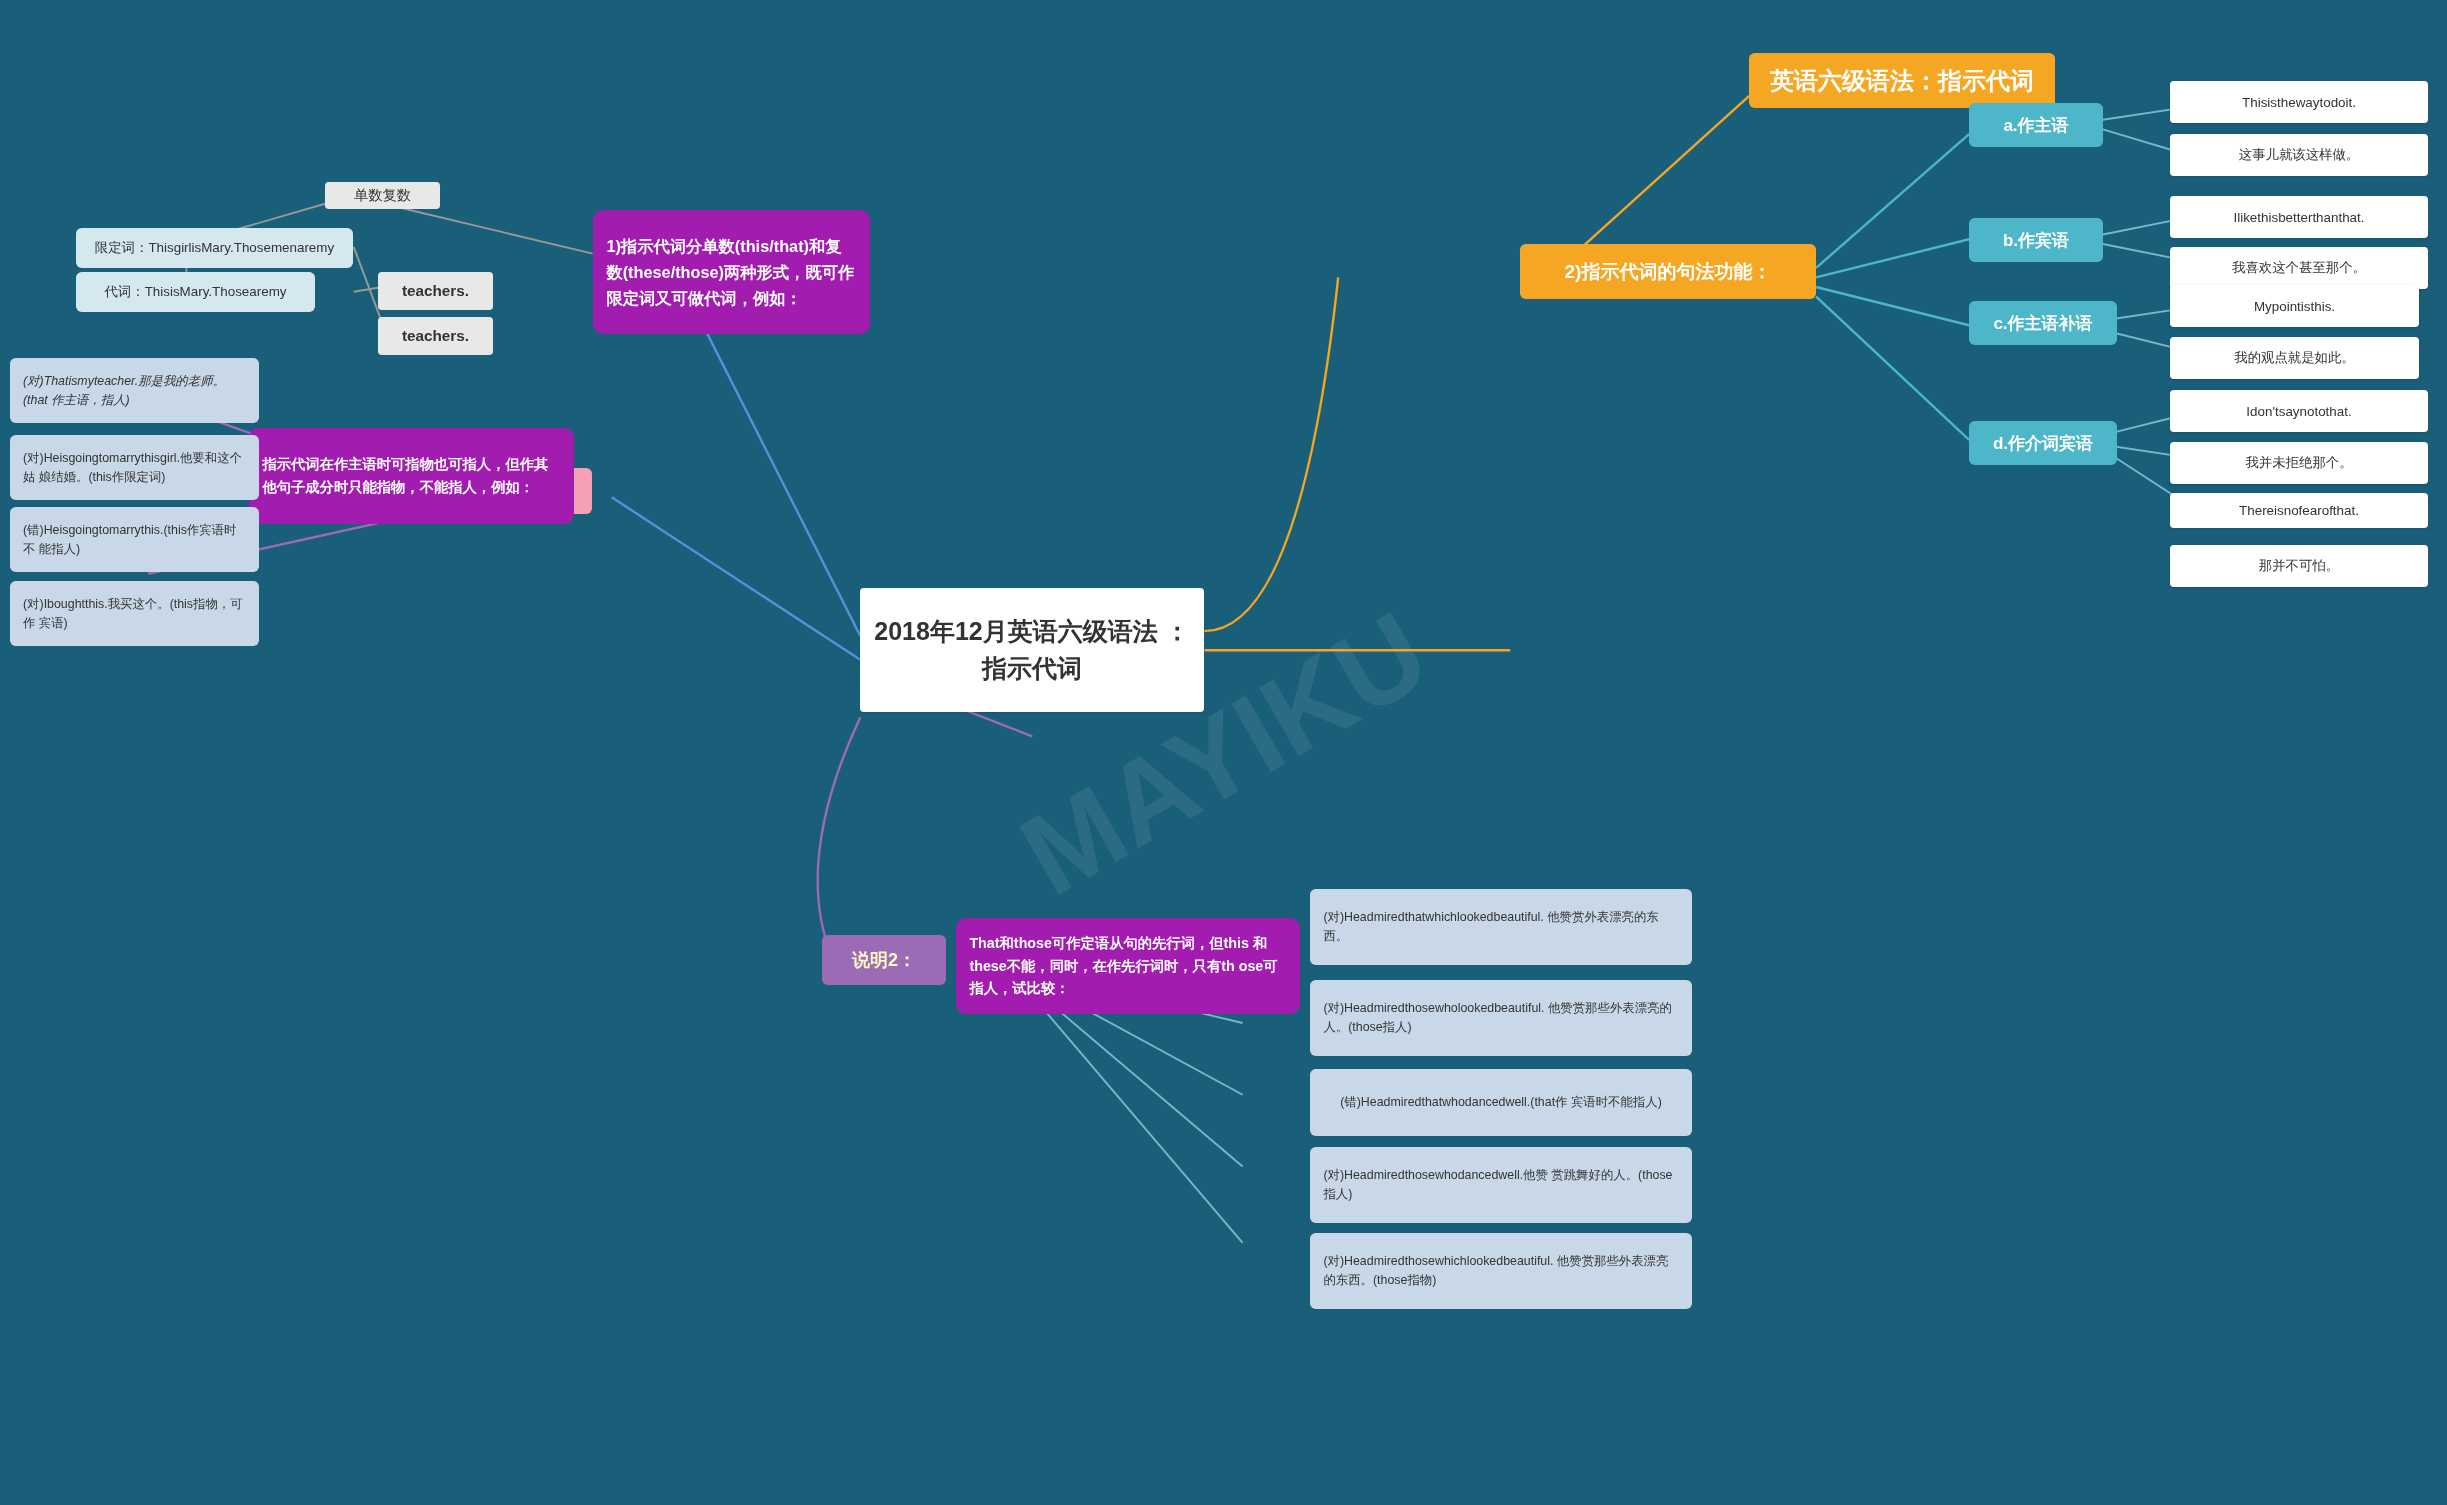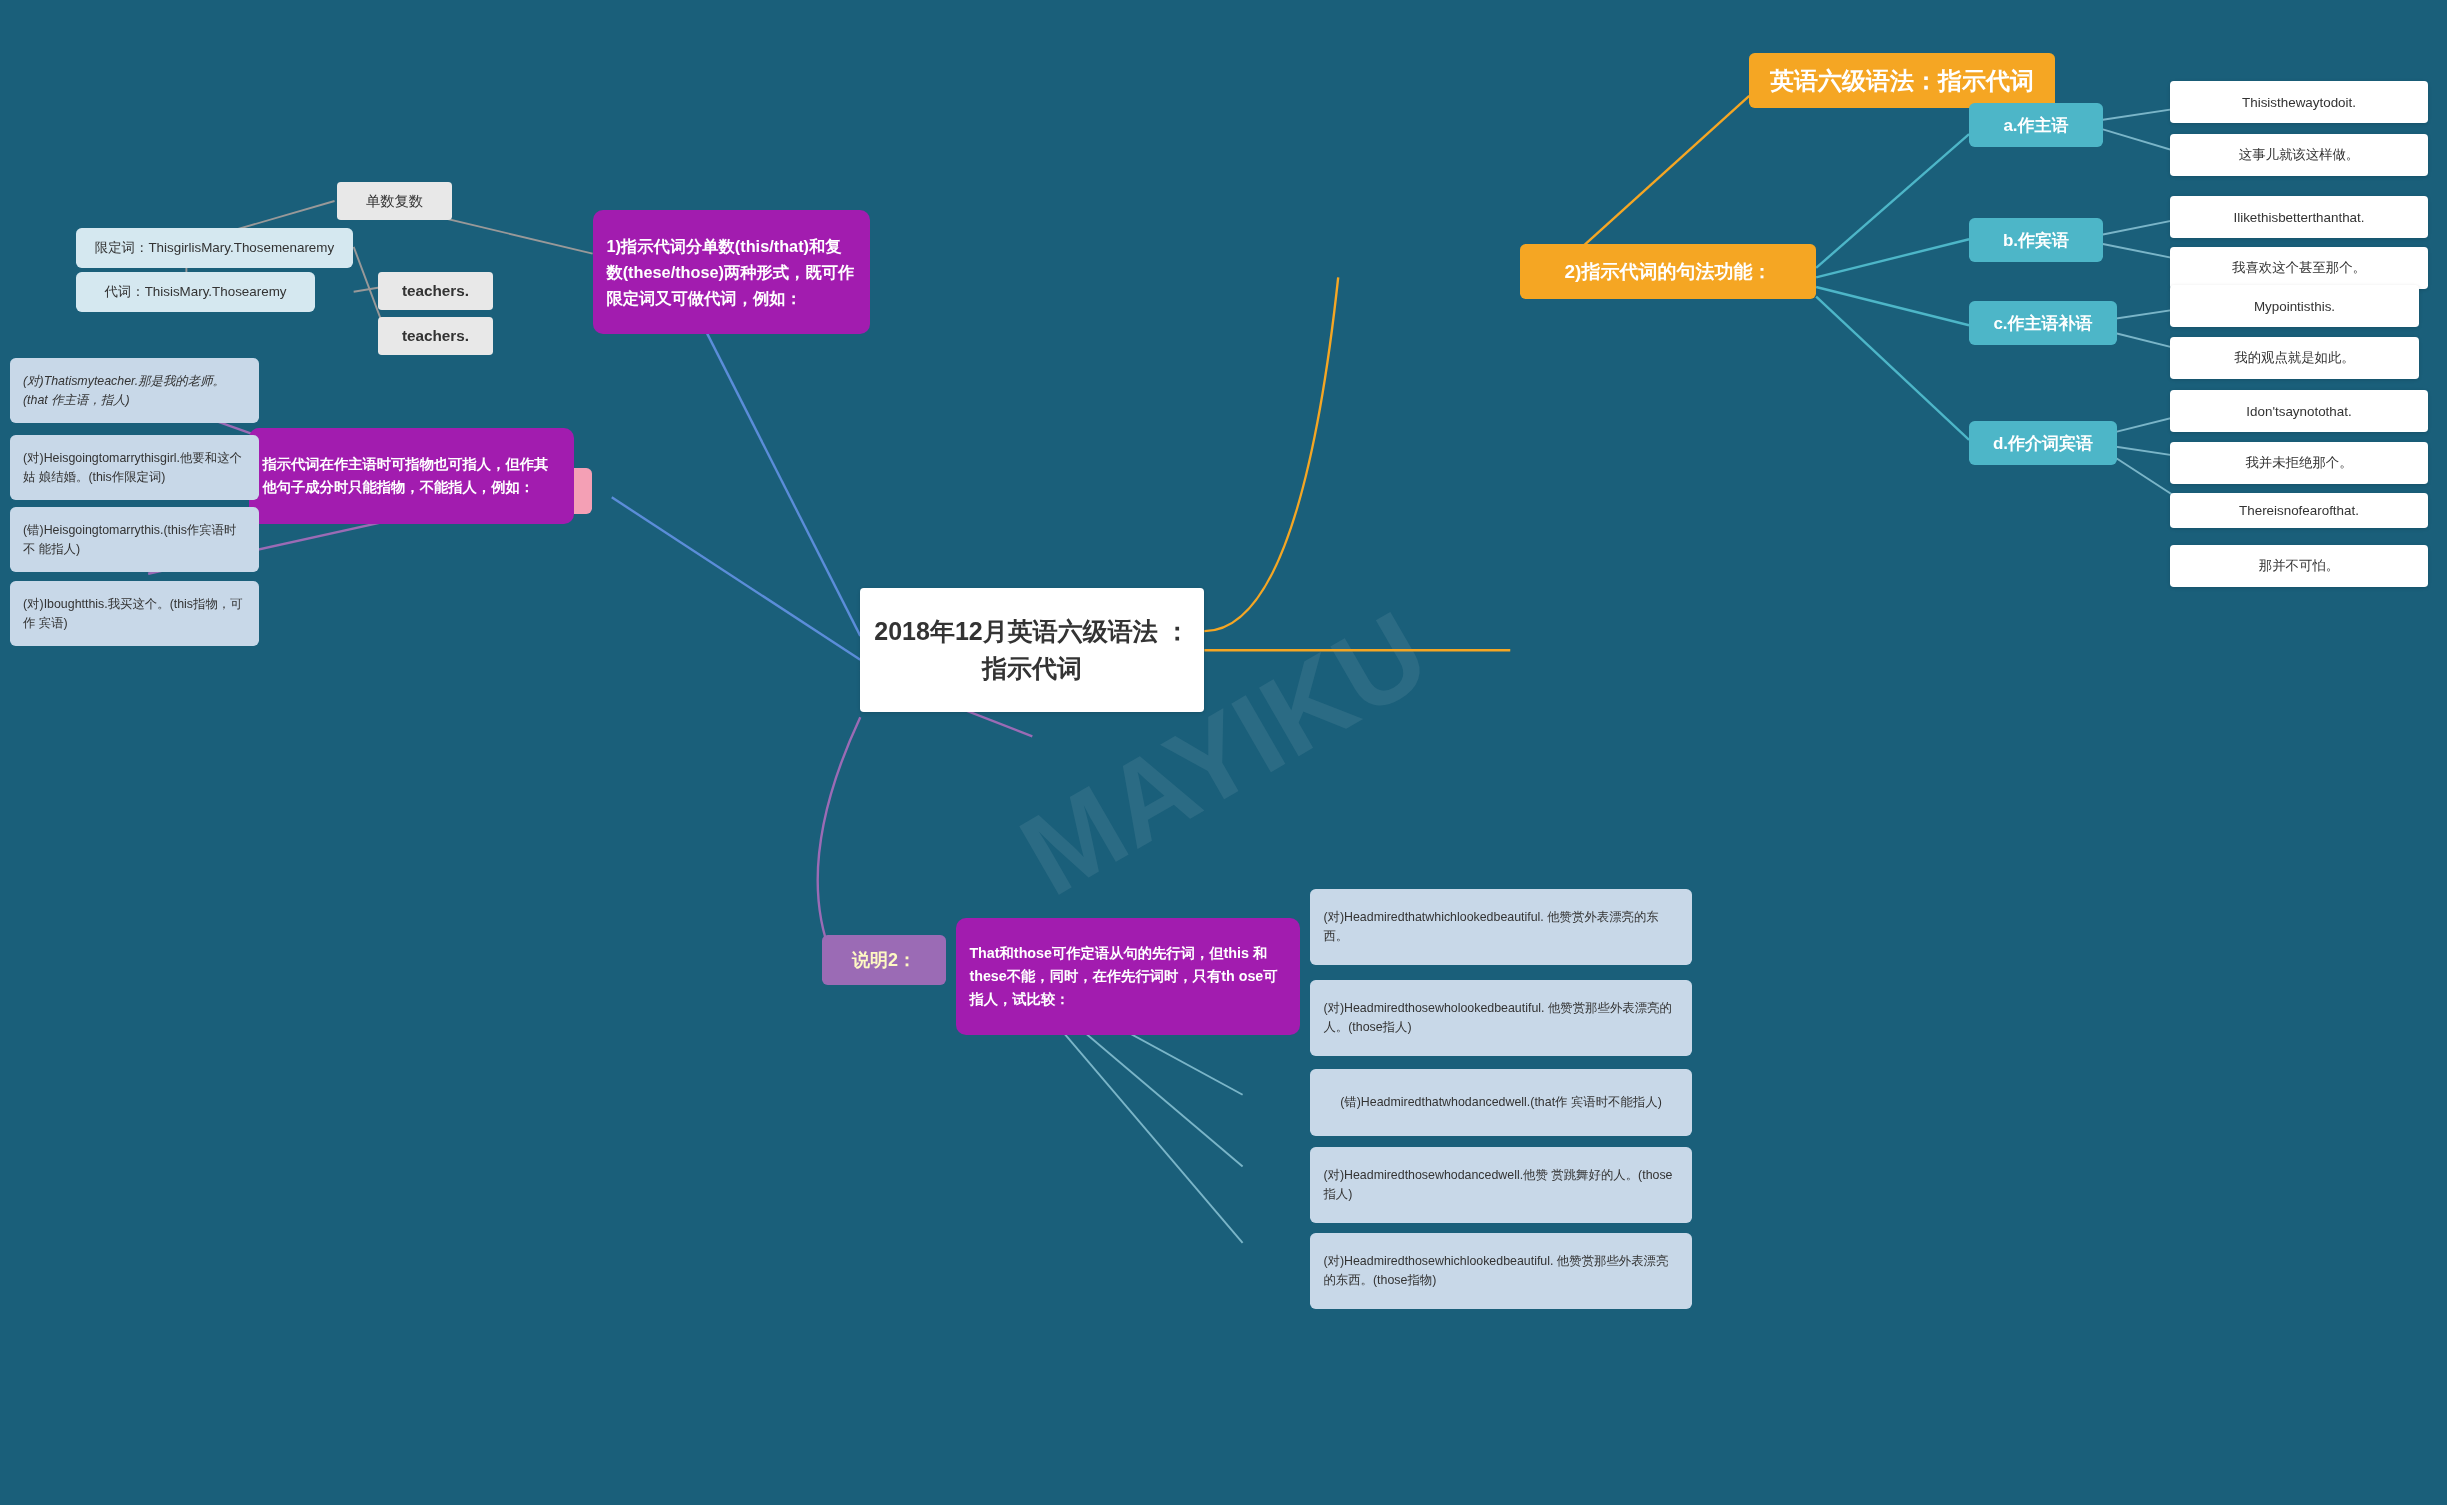--- a/index.html
+++ b/index.html
@@ -269,21 +269,21 @@
 <div class="node node-white" style="top:545px; left:2170px; width:258px; height:42px; font-size:13.4px;">
   <span>那并不可怕。</span>
 </div>
 
 <div class="node node-blue" style="top:210px; left:593px; width:277px; height:124px; font-size:16.3px; line-height:1.6; text-align:left; padding:11.5px 13.4px;">
   <span>1)指示代词分单数(this/that)和复
 数(these/those)两种形式，既可作
 限定词又可做代词，例如：</span>
 </div>
 
-<div class="node node-gray" style="top:182px; left:337px; width:115px; height:38px; font-size:14.3px;justify-content:center;">
+<div class="node node-gray" style="top:182px; left:325px; width:115px; height:27px; font-size:14.3px;justify-content:center;">
   <span>单数复数</span>
 </div>
 
 <div class="node node-light" style="top:228px; left:76px; width:277px; height:40px; font-size:13.4px; text-align:left;">
   <span>限定词：ThisgirlisMary.Thosemenaremy</span>
 </div>
 
 <div class="node node-light" style="top:272px; left:76px; width:239px; height:40px; font-size:13.4px; text-align:left;">
   <span>代词：ThisisMary.Thosearemy</span>
 </div>
@@ -322,21 +322,21 @@
 
 <div class="node node-left-text" style="top:581px; left:9.6px; width:249px; height:65px; font-size:12.4px;">
   <span>(对)Iboughtthis.我买这个。(this指物，可作
 宾语)</span>
 </div>
 
 <div class="node node-purple" style="top:935px; left:822px; width:124px; height:50px; font-size:18px; font-weight:bold;">
   <span>说明2：</span>
 </div>
 
-<div class="node node-blue" style="top:918px; left:956px; width:344px; height:117px; font-size:14.3px; text-align:left; line-height:1.6; padding:9.6px 13.4px;">
+<div class="node node-blue" style="top:918px; left:956px; width:344px; height:96px; font-size:14.3px; text-align:left; line-height:1.6; padding:9.6px 13.4px;">
   <span>That和those可作定语从句的先行词，但this
 和these不能，同时，在作先行词时，只有th
 ose可指人，试比较：</span>
 </div>
 
 <div class="node node-left-text" style="top:889px; left:1310px; width:382px; height:76px; font-size:12.4px;">
   <span>(对)Headmiredthatwhichlookedbeautiful.
 他赞赏外表漂亮的东西。</span>
 </div>
 

